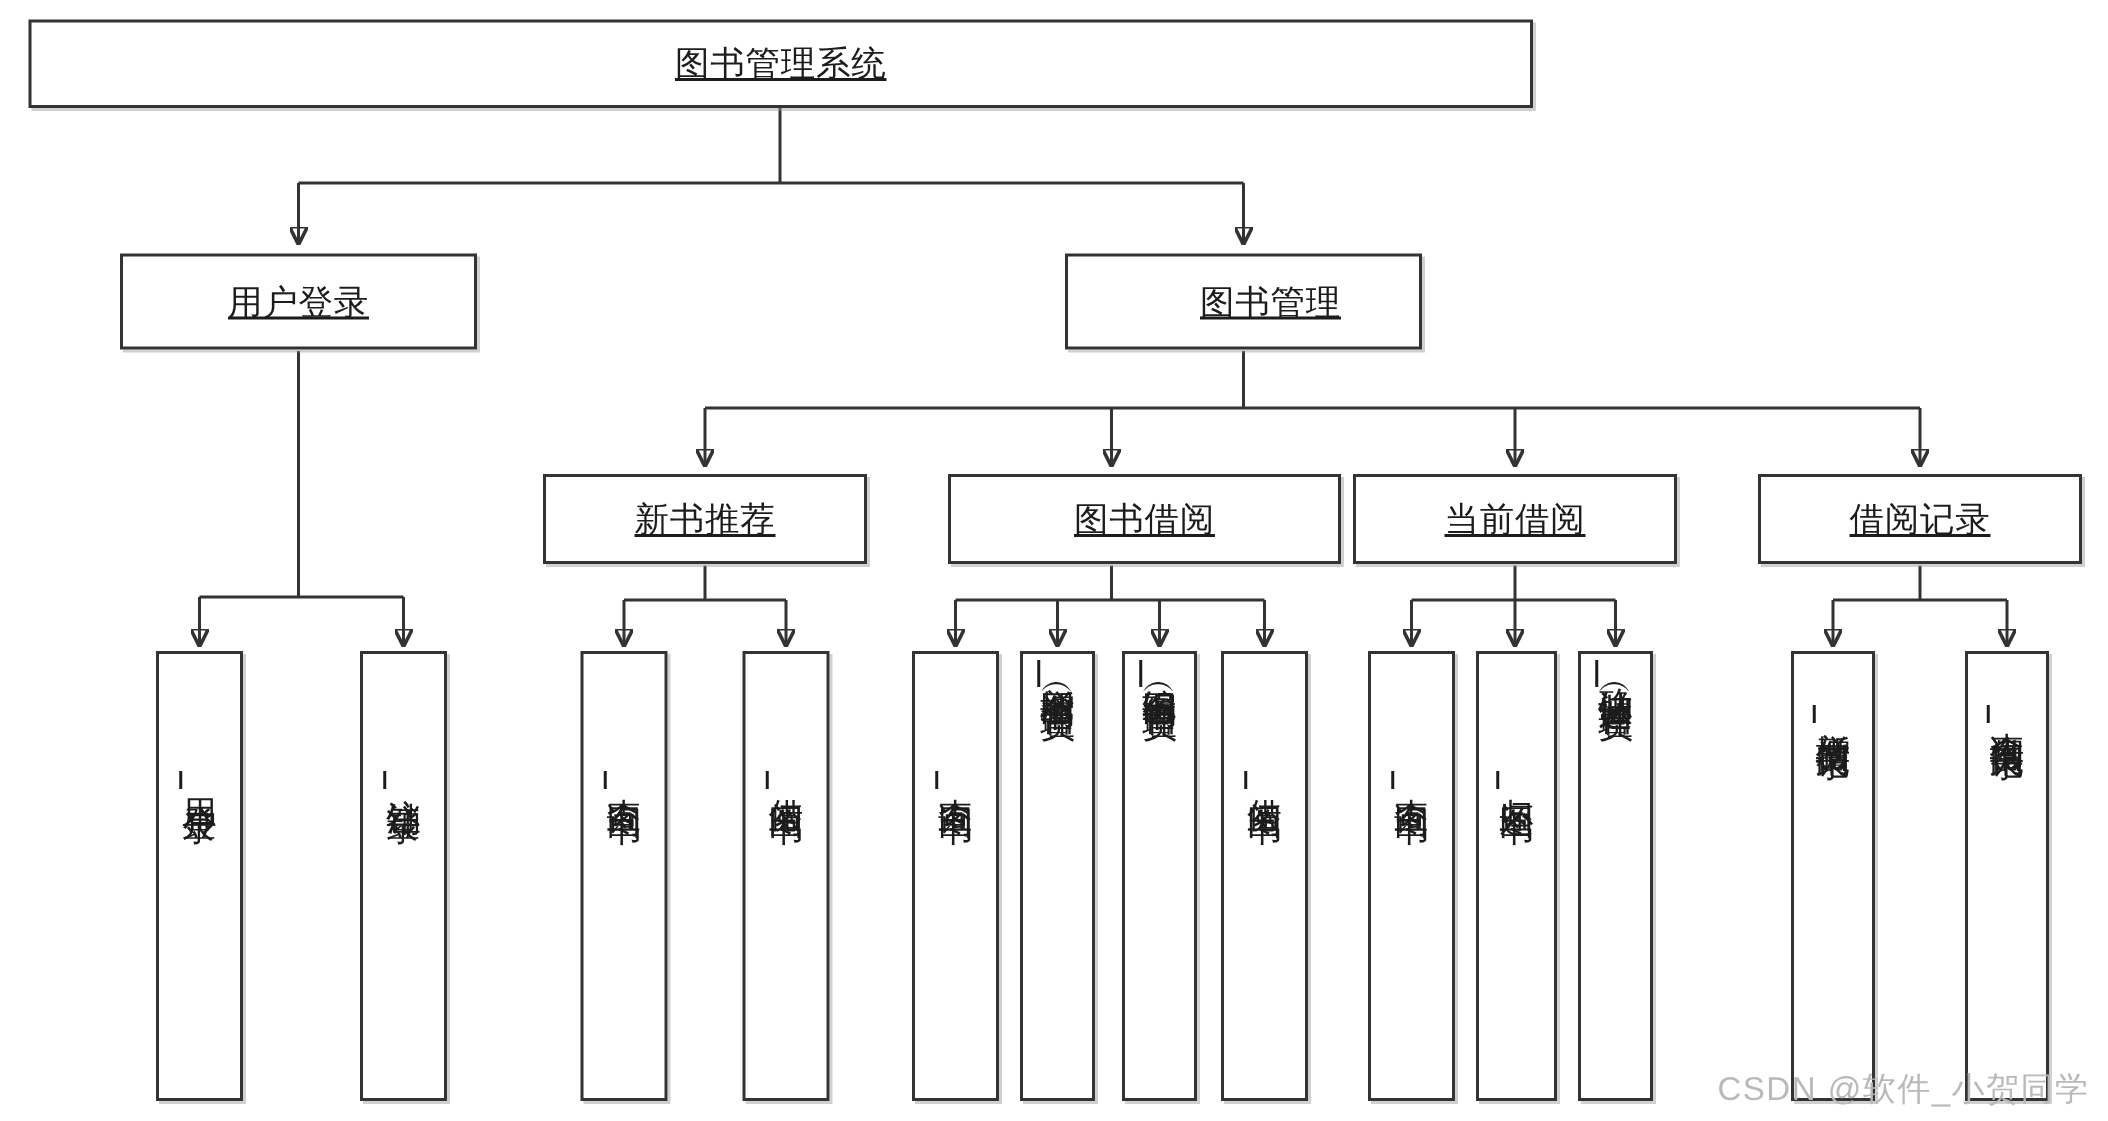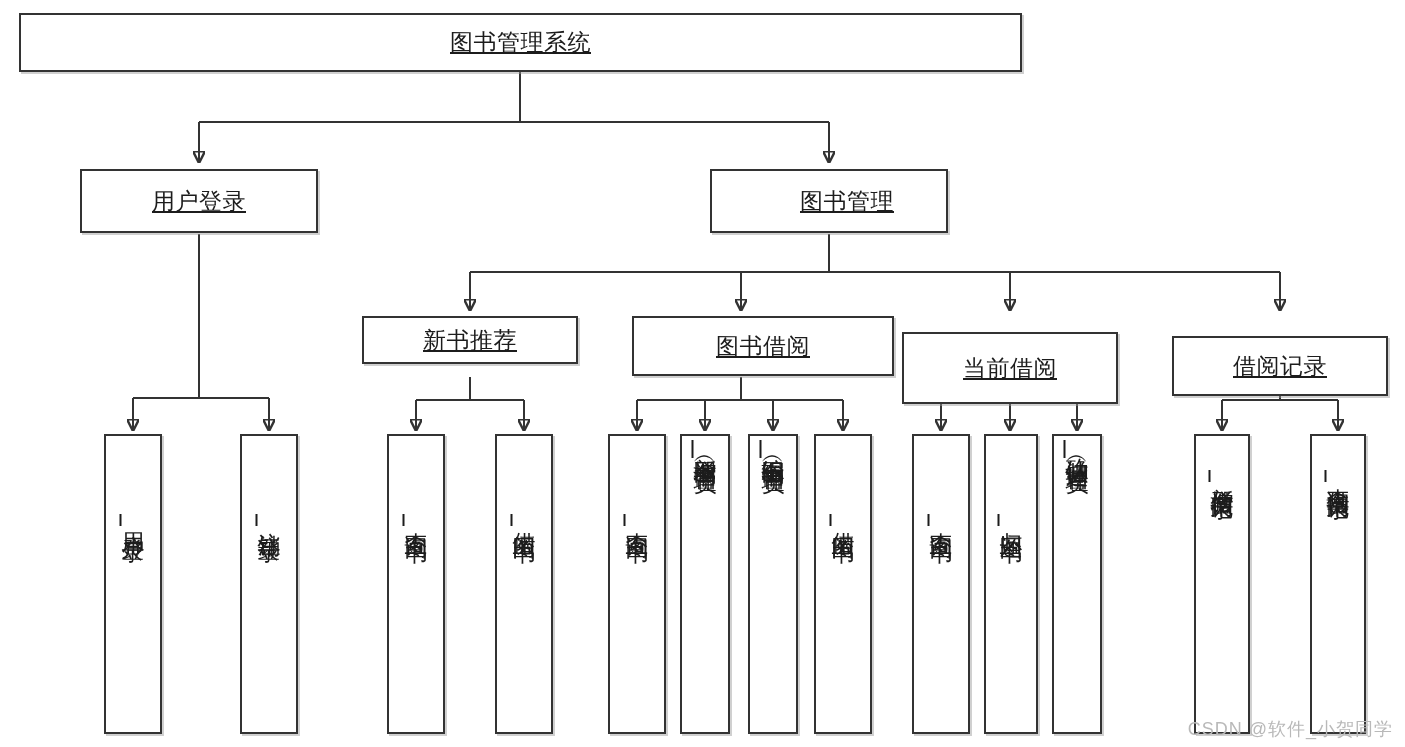--- a/index.html
+++ b/index.html
@@ -73,21 +73,21 @@
   }
   #connectors path, #connectors line {
     stroke: #333333;
     stroke-width: 2;
     fill: none;
   }
   .watermark {
     position: absolute;
     right: 12px;
     bottom: 6px;
-    font-size: 18px;
+    font-size: 22px;
     color: #b9b9b9;
     letter-spacing: 1px;
     white-space: nowrap;
     user-select: none;
     margin-top: 33px;
   }
 </style>
 </head>
 <body>
 
@@ -146,33 +146,33 @@
   </div>
 
   <div class="node horiz" style="left:80px; top:169px; width:238px; height:64px;">
     <span class="node-label">用户登录</span>
   </div>
 
   <div class="node horiz" style="left:710px; top:169px; width:238px; height:64px;padding-left:36px;">
     <span class="node-label">图书管理</span>
   </div>
 
-  <div class="node horiz" style="left:362px; top:316px; width:216px; height:48px;">
+  <div class="node horiz" style="left:362px; top:316px; width:216px; height:60px;">
     <span class="node-label">新书推荐</span>
   </div>
 
   <div class="node horiz" style="left:632px; top:316px; width:262px; height:60px;">
     <span class="node-label">图书借阅</span>
   </div>
 
-  <div class="node horiz" style="left:902px; top:332px; width:216px; height:72px;">
+  <div class="node horiz" style="left:902px; top:316px; width:216px; height:60px;">
     <span class="node-label">当前借阅</span>
   </div>
 
-  <div class="node horiz" style="left:1172px; top:316px; width:216px; height:60px;margin-top:20px;">
+  <div class="node horiz" style="left:1172px; top:316px; width:216px; height:60px;">
     <span class="node-label">借阅记录</span>
   </div>
 
   <div class="node vert" style="left:104px; top:434px; width:58px; height:300px; padding-top:78px;">
     <span class="node-label">用户登录</span>
   </div>
 
   <div class="node vert" style="left:240px; top:434px; width:58px; height:300px; padding-top:78px;">
     <span class="node-label">注销登录</span>
   </div>

